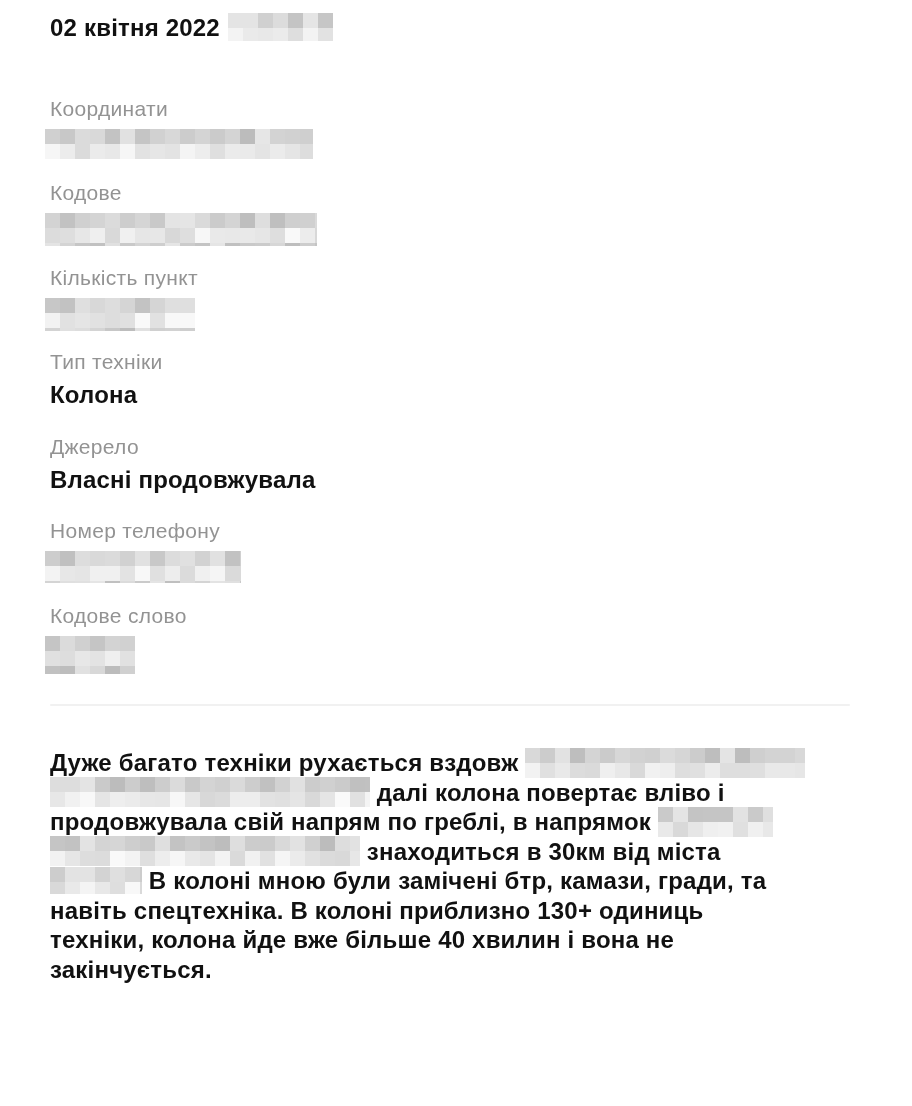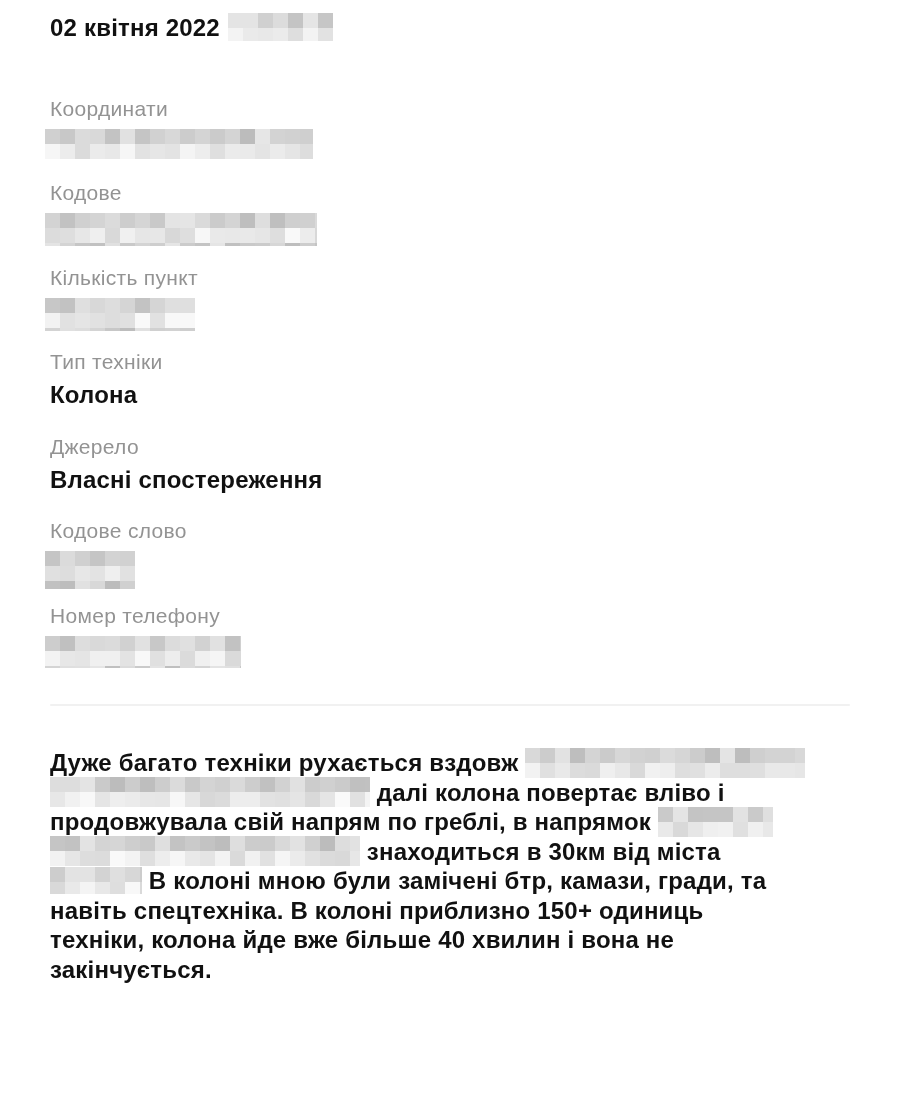--- a/index.html
+++ b/index.html
@@ -209,47 +209,21 @@
     <div class="field-label">Тип техніки</div>
     <div class="field-value">
           <span>Колона</span>
         </div>
   </div>
 
 
   <div class="field">
     <div class="field-label">Джерело</div>
     <div class="field-value">
-          <span>Власні спостереження</span>
-        </div>
-  </div>
-
-  <div class="field">
-    <div class="field-label">Кодове слово</div>
-    <div class="field-value">
-          <span class="mosaic block" style="width: 90px; height: 38px;">
-            <i style="left: 0px; top: 0px; width: 15px; height: 15px; background: rgb(197, 197, 197);"></i>
-            <i style="left: 15px; top: 0px; width: 15px; height: 15px; background: rgb(219, 219, 219);"></i>
-            <i style="left: 30px; top: 0px; width: 15px; height: 15px; background: rgb(208, 208, 208);"></i>
-            <i style="left: 45px; top: 0px; width: 15px; height: 15px; background: rgb(197, 197, 197);"></i>
-            <i style="left: 60px; top: 0px; width: 15px; height: 15px; background: rgb(211, 211, 211);"></i>
-            <i style="left: 75px; top: 0px; width: 15px; height: 15px; background: rgb(209, 209, 209);"></i>
-            <i style="left: 0px; top: 15px; width: 15px; height: 15px; background: rgb(224, 224, 224);"></i>
-            <i style="left: 15px; top: 15px; width: 15px; height: 15px; background: rgb(221, 221, 221);"></i>
-            <i style="left: 30px; top: 15px; width: 15px; height: 15px; background: rgb(231, 231, 231);"></i>
-            <i style="left: 45px; top: 15px; width: 15px; height: 15px; background: rgb(227, 227, 227);"></i>
-            <i style="left: 60px; top: 15px; width: 15px; height: 15px; background: rgb(239, 239, 239);"></i>
-            <i style="left: 75px; top: 15px; width: 15px; height: 15px; background: rgb(225, 225, 225);"></i>
-            <i style="left: 0px; top: 30px; width: 15px; height: 8px; background: rgb(193, 193, 193);"></i>
-            <i style="left: 15px; top: 30px; width: 15px; height: 8px; background: rgb(189, 189, 189);"></i>
-            <i style="left: 30px; top: 30px; width: 15px; height: 8px; background: rgb(225, 225, 225);"></i>
-            <i style="left: 45px; top: 30px; width: 15px; height: 8px; background: rgb(216, 216, 216);"></i>
-            <i style="left: 60px; top: 30px; width: 15px; height: 8px; background: rgb(188, 188, 188);"></i>
-            <i style="left: 75px; top: 30px; width: 15px; height: 8px; background: rgb(208, 208, 208);"></i>
-          </span>
+          <span>Власні продовжувала</span>
         </div>
   </div>
 
   <div class="field">
     <div class="field-label">Номер телефону</div>
     <div class="field-value">
           <span class="mosaic block" style="width: 196px; height: 32px;">
             <i style="left: 0px; top: 0px; width: 15px; height: 15px; background: rgb(205, 205, 205);"></i>
             <i style="left: 15px; top: 0px; width: 15px; height: 15px; background: rgb(192, 192, 192);"></i>
             <i style="left: 30px; top: 0px; width: 15px; height: 15px; background: rgb(221, 221, 221);"></i>
@@ -288,25 +262,51 @@
             <i style="left: 105px; top: 30px; width: 15px; height: 2px; background: rgb(228, 228, 228);"></i>
             <i style="left: 120px; top: 30px; width: 15px; height: 2px; background: rgb(191, 191, 191);"></i>
             <i style="left: 135px; top: 30px; width: 15px; height: 2px; background: rgb(219, 219, 219);"></i>
             <i style="left: 150px; top: 30px; width: 15px; height: 2px; background: rgb(212, 212, 212);"></i>
             <i style="left: 165px; top: 30px; width: 15px; height: 2px; background: rgb(227, 227, 227);"></i>
             <i style="left: 180px; top: 30px; width: 15px; height: 2px; background: rgb(224, 224, 224);"></i>
             <i style="left: 195px; top: 30px; width: 1px; height: 2px; background: rgb(201, 201, 201);"></i>
           </span>
         </div>
   </div>
+
+  <div class="field">
+    <div class="field-label">Кодове слово</div>
+    <div class="field-value">
+          <span class="mosaic block" style="width: 90px; height: 38px;">
+            <i style="left: 0px; top: 0px; width: 15px; height: 15px; background: rgb(197, 197, 197);"></i>
+            <i style="left: 15px; top: 0px; width: 15px; height: 15px; background: rgb(219, 219, 219);"></i>
+            <i style="left: 30px; top: 0px; width: 15px; height: 15px; background: rgb(208, 208, 208);"></i>
+            <i style="left: 45px; top: 0px; width: 15px; height: 15px; background: rgb(197, 197, 197);"></i>
+            <i style="left: 60px; top: 0px; width: 15px; height: 15px; background: rgb(211, 211, 211);"></i>
+            <i style="left: 75px; top: 0px; width: 15px; height: 15px; background: rgb(209, 209, 209);"></i>
+            <i style="left: 0px; top: 15px; width: 15px; height: 15px; background: rgb(224, 224, 224);"></i>
+            <i style="left: 15px; top: 15px; width: 15px; height: 15px; background: rgb(221, 221, 221);"></i>
+            <i style="left: 30px; top: 15px; width: 15px; height: 15px; background: rgb(231, 231, 231);"></i>
+            <i style="left: 45px; top: 15px; width: 15px; height: 15px; background: rgb(227, 227, 227);"></i>
+            <i style="left: 60px; top: 15px; width: 15px; height: 15px; background: rgb(239, 239, 239);"></i>
+            <i style="left: 75px; top: 15px; width: 15px; height: 15px; background: rgb(225, 225, 225);"></i>
+            <i style="left: 0px; top: 30px; width: 15px; height: 8px; background: rgb(193, 193, 193);"></i>
+            <i style="left: 15px; top: 30px; width: 15px; height: 8px; background: rgb(189, 189, 189);"></i>
+            <i style="left: 30px; top: 30px; width: 15px; height: 8px; background: rgb(225, 225, 225);"></i>
+            <i style="left: 45px; top: 30px; width: 15px; height: 8px; background: rgb(216, 216, 216);"></i>
+            <i style="left: 60px; top: 30px; width: 15px; height: 8px; background: rgb(188, 188, 188);"></i>
+            <i style="left: 75px; top: 30px; width: 15px; height: 8px; background: rgb(208, 208, 208);"></i>
+          </span>
+        </div>
+  </div>
 </div>
   <div class="divider"></div>
   <div class="report">
       <div class="report-line"><span>Дуже багато техніки рухається вздовж </span><span class="mosaic inline-flow" style="width: 280px; height: 30px;"><i style="left: 0px; top: 0px; width: 15px; height: 15px; background: rgb(217, 217, 217);"></i><i style="left: 15px; top: 0px; width: 15px; height: 15px; background: rgb(204, 204, 204);"></i><i style="left: 30px; top: 0px; width: 15px; height: 15px; background: rgb(226, 226, 226);"></i><i style="left: 45px; top: 0px; width: 15px; height: 15px; background: rgb(190, 190, 190);"></i><i style="left: 60px; top: 0px; width: 15px; height: 15px; background: rgb(212, 212, 212);"></i><i style="left: 75px; top: 0px; width: 15px; height: 15px; background: rgb(203, 203, 203);"></i><i style="left: 90px; top: 0px; width: 15px; height: 15px; background: rgb(215, 215, 215);"></i><i style="left: 105px; top: 0px; width: 15px; height: 15px; background: rgb(210, 210, 210);"></i><i style="left: 120px; top: 0px; width: 15px; height: 15px; background: rgb(208, 208, 208);"></i><i style="left: 135px; top: 0px; width: 15px; height: 15px; background: rgb(219, 219, 219);"></i><i style="left: 150px; top: 0px; width: 15px; height: 15px; background: rgb(214, 214, 214);"></i><i style="left: 165px; top: 0px; width: 15px; height: 15px; background: rgb(204, 204, 204);"></i><i style="left: 180px; top: 0px; width: 15px; height: 15px; background: rgb(190, 190, 190);"></i><i style="left: 195px; top: 0px; width: 15px; height: 15px; background: rgb(228, 228, 228);"></i><i style="left: 210px; top: 0px; width: 15px; height: 15px; background: rgb(189, 189, 189);"></i><i style="left: 225px; top: 0px; width: 15px; height: 15px; background: rgb(207, 207, 207);"></i><i style="left: 240px; top: 0px; width: 15px; height: 15px; background: rgb(211, 211, 211);"></i><i style="left: 255px; top: 0px; width: 15px; height: 15px; background: rgb(211, 211, 211);"></i><i style="left: 270px; top: 0px; width: 10px; height: 15px; background: rgb(216, 216, 216);"></i><i style="left: 0px; top: 15px; width: 15px; height: 15px; background: rgb(242, 242, 242);"></i><i style="left: 15px; top: 15px; width: 15px; height: 15px; background: rgb(224, 224, 224);"></i><i style="left: 30px; top: 15px; width: 15px; height: 15px; background: rgb(233, 233, 233);"></i><i style="left: 45px; top: 15px; width: 15px; height: 15px; background: rgb(220, 220, 220);"></i><i style="left: 60px; top: 15px; width: 15px; height: 15px; background: rgb(218, 218, 218);"></i><i style="left: 75px; top: 15px; width: 15px; height: 15px; background: rgb(239, 239, 239);"></i><i style="left: 90px; top: 15px; width: 15px; height: 15px; background: rgb(232, 232, 232);"></i><i style="left: 105px; top: 15px; width: 15px; height: 15px; background: rgb(217, 217, 217);"></i><i style="left: 120px; top: 15px; width: 15px; height: 15px; background: rgb(241, 241, 241);"></i><i style="left: 135px; top: 15px; width: 15px; height: 15px; background: rgb(238, 238, 238);"></i><i style="left: 150px; top: 15px; width: 15px; height: 15px; background: rgb(222, 222, 222);"></i><i style="left: 165px; top: 15px; width: 15px; height: 15px; background: rgb(224, 224, 224);"></i><i style="left: 180px; top: 15px; width: 15px; height: 15px; background: rgb(236, 236, 236);"></i><i style="left: 195px; top: 15px; width: 15px; height: 15px; background: rgb(222, 222, 222);"></i><i style="left: 210px; top: 15px; width: 15px; height: 15px; background: rgb(222, 222, 222);"></i><i style="left: 225px; top: 15px; width: 15px; height: 15px; background: rgb(223, 223, 223);"></i><i style="left: 240px; top: 15px; width: 15px; height: 15px; background: rgb(233, 233, 233);"></i><i style="left: 255px; top: 15px; width: 15px; height: 15px; background: rgb(232, 232, 232);"></i><i style="left: 270px; top: 15px; width: 10px; height: 15px; background: rgb(230, 230, 230);"></i></span></div>
       <div class="report-line"><span class="mosaic inline-flow" style="width: 320px; height: 30px;"><i style="left: 0px; top: 0px; width: 15px; height: 15px; background: rgb(221, 221, 221);"></i><i style="left: 15px; top: 0px; width: 15px; height: 15px; background: rgb(221, 221, 221);"></i><i style="left: 30px; top: 0px; width: 15px; height: 15px; background: rgb(228, 228, 228);"></i><i style="left: 45px; top: 0px; width: 15px; height: 15px; background: rgb(202, 202, 202);"></i><i style="left: 60px; top: 0px; width: 15px; height: 15px; background: rgb(188, 188, 188);"></i><i style="left: 75px; top: 0px; width: 15px; height: 15px; background: rgb(204, 204, 204);"></i><i style="left: 90px; top: 0px; width: 15px; height: 15px; background: rgb(190, 190, 190);"></i><i style="left: 105px; top: 0px; width: 15px; height: 15px; background: rgb(205, 205, 205);"></i><i style="left: 120px; top: 0px; width: 15px; height: 15px; background: rgb(219, 219, 219);"></i><i style="left: 135px; top: 0px; width: 15px; height: 15px; background: rgb(201, 201, 201);"></i><i style="left: 150px; top: 0px; width: 15px; height: 15px; background: rgb(212, 212, 212);"></i><i style="left: 165px; top: 0px; width: 15px; height: 15px; background: rgb(208, 208, 208);"></i><i style="left: 180px; top: 0px; width: 15px; height: 15px; background: rgb(218, 218, 218);"></i><i style="left: 195px; top: 0px; width: 15px; height: 15px; background: rgb(205, 205, 205);"></i><i style="left: 210px; top: 0px; width: 15px; height: 15px; background: rgb(193, 193, 193);"></i><i style="left: 225px; top: 0px; width: 15px; height: 15px; background: rgb(210, 210, 210);"></i><i style="left: 240px; top: 0px; width: 15px; height: 15px; background: rgb(225, 225, 225);"></i><i style="left: 255px; top: 0px; width: 15px; height: 15px; background: rgb(204, 204, 204);"></i><i style="left: 270px; top: 0px; width: 15px; height: 15px; background: rgb(208, 208, 208);"></i><i style="left: 285px; top: 0px; width: 15px; height: 15px; background: rgb(203, 203, 203);"></i><i style="left: 300px; top: 0px; width: 15px; height: 15px; background: rgb(192, 192, 192);"></i><i style="left: 315px; top: 0px; width: 5px; height: 15px; background: rgb(193, 193, 193);"></i><i style="left: 0px; top: 15px; width: 15px; height: 15px; background: rgb(231, 231, 231);"></i><i style="left: 15px; top: 15px; width: 15px; height: 15px; background: rgb(241, 241, 241);"></i><i style="left: 30px; top: 15px; width: 15px; height: 15px; background: rgb(248, 248, 248);"></i><i style="left: 45px; top: 15px; width: 15px; height: 15px; background: rgb(229, 229, 229);"></i><i style="left: 60px; top: 15px; width: 15px; height: 15px; background: rgb(238, 238, 238);"></i><i style="left: 75px; top: 15px; width: 15px; height: 15px; background: rgb(235, 235, 235);"></i><i style="left: 90px; top: 15px; width: 15px; height: 15px; background: rgb(231, 231, 231);"></i><i style="left: 105px; top: 15px; width: 15px; height: 15px; background: rgb(230, 230, 230);"></i><i style="left: 120px; top: 15px; width: 15px; height: 15px; background: rgb(247, 247, 247);"></i><i style="left: 135px; top: 15px; width: 15px; height: 15px; background: rgb(230, 230, 230);"></i><i style="left: 150px; top: 15px; width: 15px; height: 15px; background: rgb(216, 216, 216);"></i><i style="left: 165px; top: 15px; width: 15px; height: 15px; background: rgb(219, 219, 219);"></i><i style="left: 180px; top: 15px; width: 15px; height: 15px; background: rgb(237, 237, 237);"></i><i style="left: 195px; top: 15px; width: 15px; height: 15px; background: rgb(237, 237, 237);"></i><i style="left: 210px; top: 15px; width: 15px; height: 15px; background: rgb(226, 226, 226);"></i><i style="left: 225px; top: 15px; width: 15px; height: 15px; background: rgb(224, 224, 224);"></i><i style="left: 240px; top: 15px; width: 15px; height: 15px; background: rgb(229, 229, 229);"></i><i style="left: 255px; top: 15px; width: 15px; height: 15px; background: rgb(217, 217, 217);"></i><i style="left: 270px; top: 15px; width: 15px; height: 15px; background: rgb(229, 229, 229);"></i><i style="left: 285px; top: 15px; width: 15px; height: 15px; background: rgb(250, 250, 250);"></i><i style="left: 300px; top: 15px; width: 15px; height: 15px; background: rgb(225, 225, 225);"></i><i style="left: 315px; top: 15px; width: 5px; height: 15px; background: rgb(244, 244, 244);"></i></span><span> далі колона повертає вліво і</span></div>
       <div class="report-line"><span>продовжувала свій напрям по греблі, в напрямок </span><span class="mosaic inline-flow" style="width: 115px; height: 30px;"><i style="left: 0px; top: 0px; width: 15px; height: 15px; background: rgb(202, 202, 202);"></i><i style="left: 15px; top: 0px; width: 15px; height: 15px; background: rgb(228, 228, 228);"></i><i style="left: 30px; top: 0px; width: 15px; height: 15px; background: rgb(196, 196, 196);"></i><i style="left: 45px; top: 0px; width: 15px; height: 15px; background: rgb(197, 197, 197);"></i><i style="left: 60px; top: 0px; width: 15px; height: 15px; background: rgb(197, 197, 197);"></i><i style="left: 75px; top: 0px; width: 15px; height: 15px; background: rgb(226, 226, 226);"></i><i style="left: 90px; top: 0px; width: 15px; height: 15px; background: rgb(202, 202, 202);"></i><i style="left: 105px; top: 0px; width: 10px; height: 15px; background: rgb(223, 223, 223);"></i><i style="left: 0px; top: 15px; width: 15px; height: 15px; background: rgb(233, 233, 233);"></i><i style="left: 15px; top: 15px; width: 15px; height: 15px; background: rgb(217, 217, 217);"></i><i style="left: 30px; top: 15px; width: 15px; height: 15px; background: rgb(230, 230, 230);"></i><i style="left: 45px; top: 15px; width: 15px; height: 15px; background: rgb(239, 239, 239);"></i><i style="left: 60px; top: 15px; width: 15px; height: 15px; background: rgb(241, 241, 241);"></i><i style="left: 75px; top: 15px; width: 15px; height: 15px; background: rgb(224, 224, 224);"></i><i style="left: 90px; top: 15px; width: 15px; height: 15px; background: rgb(240, 240, 240);"></i><i style="left: 105px; top: 15px; width: 10px; height: 15px; background: rgb(232, 232, 232);"></i></span></div>
       <div class="report-line"><span class="mosaic inline-flow" style="width: 310px; height: 30px;"><i style="left: 0px; top: 0px; width: 15px; height: 15px; background: rgb(197, 197, 197);"></i><i style="left: 15px; top: 0px; width: 15px; height: 15px; background: rgb(194, 194, 194);"></i><i style="left: 30px; top: 0px; width: 15px; height: 15px; background: rgb(227, 227, 227);"></i><i style="left: 45px; top: 0px; width: 15px; height: 15px; background: rgb(212, 212, 212);"></i><i style="left: 60px; top: 0px; width: 15px; height: 15px; background: rgb(214, 214, 214);"></i><i style="left: 75px; top: 0px; width: 15px; height: 15px; background: rgb(206, 206, 206);"></i><i style="left: 90px; top: 0px; width: 15px; height: 15px; background: rgb(201, 201, 201);"></i><i style="left: 105px; top: 0px; width: 15px; height: 15px; background: rgb(223, 223, 223);"></i><i style="left: 120px; top: 0px; width: 15px; height: 15px; background: rgb(195, 195, 195);"></i><i style="left: 135px; top: 0px; width: 15px; height: 15px; background: rgb(202, 202, 202);"></i><i style="left: 150px; top: 0px; width: 15px; height: 15px; background: rgb(195, 195, 195);"></i><i style="left: 165px; top: 0px; width: 15px; height: 15px; background: rgb(189, 189, 189);"></i><i style="left: 180px; top: 0px; width: 15px; height: 15px; background: rgb(222, 222, 222);"></i><i style="left: 195px; top: 0px; width: 15px; height: 15px; background: rgb(204, 204, 204);"></i><i style="left: 210px; top: 0px; width: 15px; height: 15px; background: rgb(203, 203, 203);"></i><i style="left: 225px; top: 0px; width: 15px; height: 15px; background: rgb(217, 217, 217);"></i><i style="left: 240px; top: 0px; width: 15px; height: 15px; background: rgb(226, 226, 226);"></i><i style="left: 255px; top: 0px; width: 15px; height: 15px; background: rgb(208, 208, 208);"></i><i style="left: 270px; top: 0px; width: 15px; height: 15px; background: rgb(188, 188, 188);"></i><i style="left: 285px; top: 0px; width: 15px; height: 15px; background: rgb(221, 221, 221);"></i><i style="left: 300px; top: 0px; width: 10px; height: 15px; background: rgb(226, 226, 226);"></i><i style="left: 0px; top: 15px; width: 15px; height: 15px; background: rgb(242, 242, 242);"></i><i style="left: 15px; top: 15px; width: 15px; height: 15px; background: rgb(230, 230, 230);"></i><i style="left: 30px; top: 15px; width: 15px; height: 15px; background: rgb(221, 221, 221);"></i><i style="left: 45px; top: 15px; width: 15px; height: 15px; background: rgb(220, 220, 220);"></i><i style="left: 60px; top: 15px; width: 15px; height: 15px; background: rgb(249, 249, 249);"></i><i style="left: 75px; top: 15px; width: 15px; height: 15px; background: rgb(243, 243, 243);"></i><i style="left: 90px; top: 15px; width: 15px; height: 15px; background: rgb(223, 223, 223);"></i><i style="left: 105px; top: 15px; width: 15px; height: 15px; background: rgb(237, 237, 237);"></i><i style="left: 120px; top: 15px; width: 15px; height: 15px; background: rgb(246, 246, 246);"></i><i style="left: 135px; top: 15px; width: 15px; height: 15px; background: rgb(233, 233, 233);"></i><i style="left: 150px; top: 15px; width: 15px; height: 15px; background: rgb(228, 228, 228);"></i><i style="left: 165px; top: 15px; width: 15px; height: 15px; background: rgb(243, 243, 243);"></i><i style="left: 180px; top: 15px; width: 15px; height: 15px; background: rgb(218, 218, 218);"></i><i style="left: 195px; top: 15px; width: 15px; height: 15px; background: rgb(241, 241, 241);"></i><i style="left: 210px; top: 15px; width: 15px; height: 15px; background: rgb(225, 225, 225);"></i><i style="left: 225px; top: 15px; width: 15px; height: 15px; background: rgb(245, 245, 245);"></i><i style="left: 240px; top: 15px; width: 15px; height: 15px; background: rgb(235, 235, 235);"></i><i style="left: 255px; top: 15px; width: 15px; height: 15px; background: rgb(225, 225, 225);"></i><i style="left: 270px; top: 15px; width: 15px; height: 15px; background: rgb(219, 219, 219);"></i><i style="left: 285px; top: 15px; width: 15px; height: 15px; background: rgb(217, 217, 217);"></i><i style="left: 300px; top: 15px; width: 10px; height: 15px; background: rgb(231, 231, 231);"></i></span><span> знаходиться в 30км від міста</span></div>
       <div class="report-line"><span class="mosaic inline-flow" style="width: 92px; height: 27px;"><i style="left: 0px; top: 0px; width: 15px; height: 15px; background: rgb(205, 205, 205);"></i><i style="left: 15px; top: 0px; width: 15px; height: 15px; background: rgb(227, 227, 227);"></i><i style="left: 30px; top: 0px; width: 15px; height: 15px; background: rgb(227, 227, 227);"></i><i style="left: 45px; top: 0px; width: 15px; height: 15px; background: rgb(211, 211, 211);"></i><i style="left: 60px; top: 0px; width: 15px; height: 15px; background: rgb(223, 223, 223);"></i><i style="left: 75px; top: 0px; width: 15px; height: 15px; background: rgb(215, 215, 215);"></i><i style="left: 90px; top: 0px; width: 2px; height: 15px; background: rgb(204, 204, 204);"></i><i style="left: 0px; top: 15px; width: 15px; height: 12px; background: rgb(217, 217, 217);"></i><i style="left: 15px; top: 15px; width: 15px; height: 12px; background: rgb(233, 233, 233);"></i><i style="left: 30px; top: 15px; width: 15px; height: 12px; background: rgb(244, 244, 244);"></i><i style="left: 45px; top: 15px; width: 15px; height: 12px; background: rgb(232, 232, 232);"></i><i style="left: 60px; top: 15px; width: 15px; height: 12px; background: rgb(222, 222, 222);"></i><i style="left: 75px; top: 15px; width: 15px; height: 12px; background: rgb(248, 248, 248);"></i><i style="left: 90px; top: 15px; width: 2px; height: 12px; background: rgb(217, 217, 217);"></i></span><span> В колоні мною були замічені бтр, камази, гради, та</span></div>
-      <div class="report-line"><span>навіть спецтехніка. В колоні приблизно 150+ одиниць</span></div>
+      <div class="report-line"><span>навіть спецтехніка. В колоні приблизно 130+ одиниць</span></div>
       <div class="report-line"><span>техніки, колона йде вже більше 40 хвилин і вона не</span></div>
       <div class="report-line"><span>закінчується.</span></div>
     </div>
 </div>
 
 </body></html>

